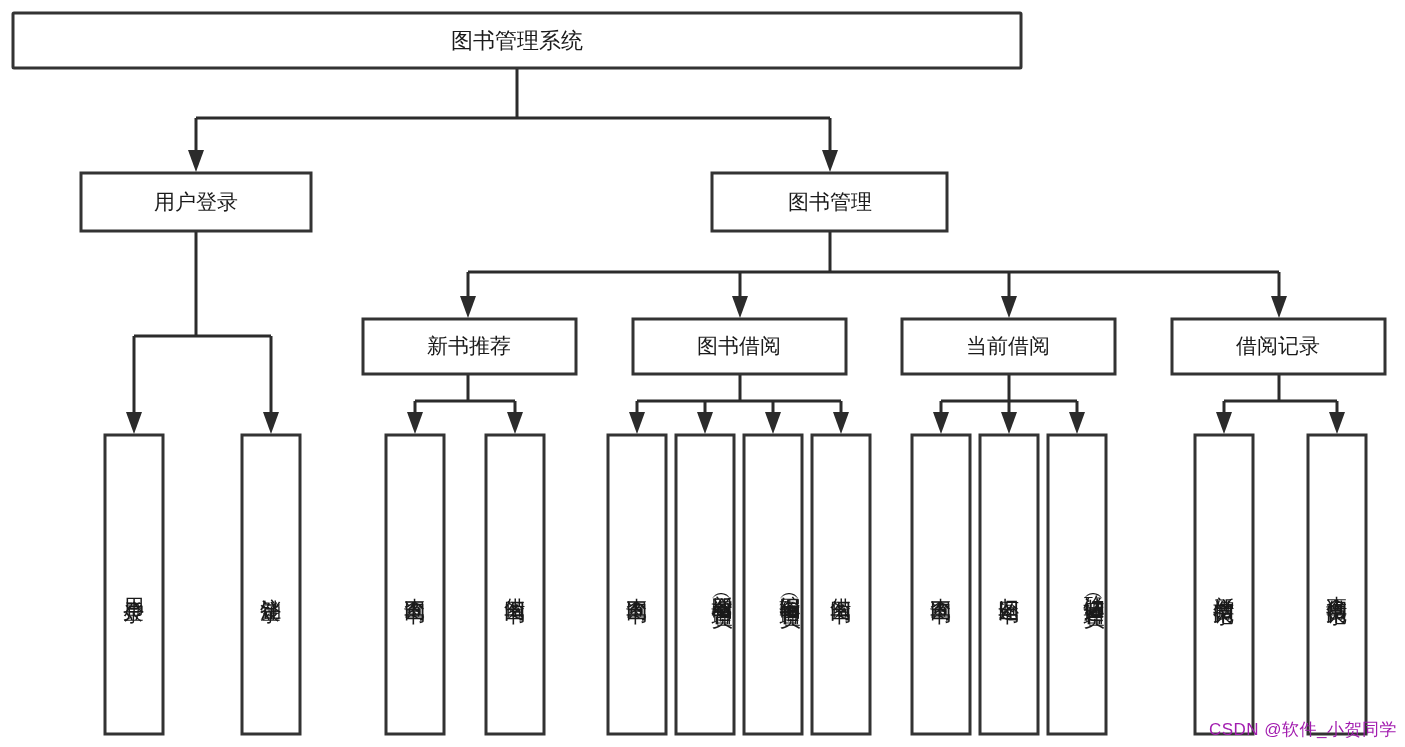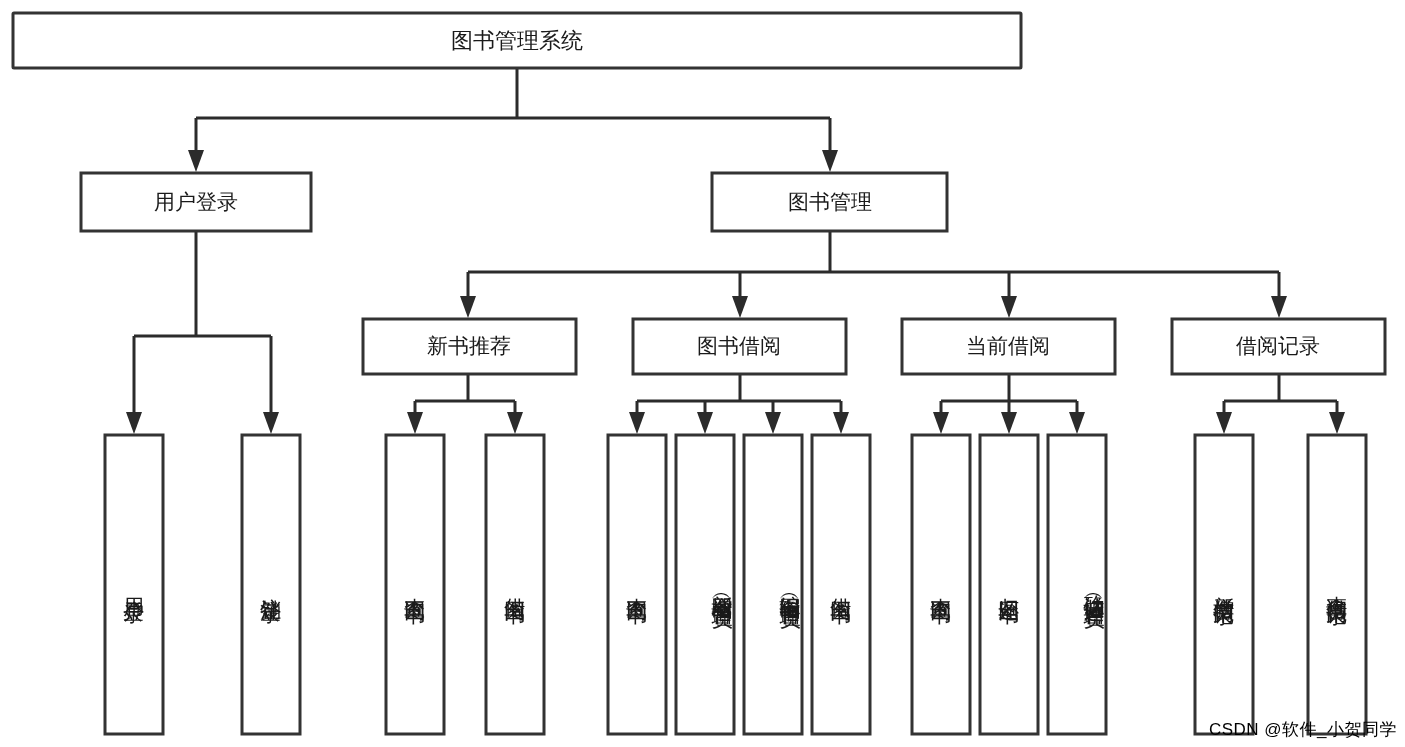--- a/index.html
+++ b/index.html
@@ -68,21 +68,21 @@
     text-align: center;
     white-space: nowrap;
     pointer-events: none;
   }
   .watermark {
     position: absolute;
     right: 8px;
     bottom: 6px;
     font-family: "Liberation Sans", "DejaVu Sans", sans-serif;
     font-size: 17px;
-    color: #000000;
+    color: #a21caf;
     letter-spacing: 0.5px;
     white-space: nowrap;
   }
 </style>
 </head>
 <body>
 
 <div id="stage">
 
   <svg id="diagram-svg" viewBox="0 0 1405 747">

